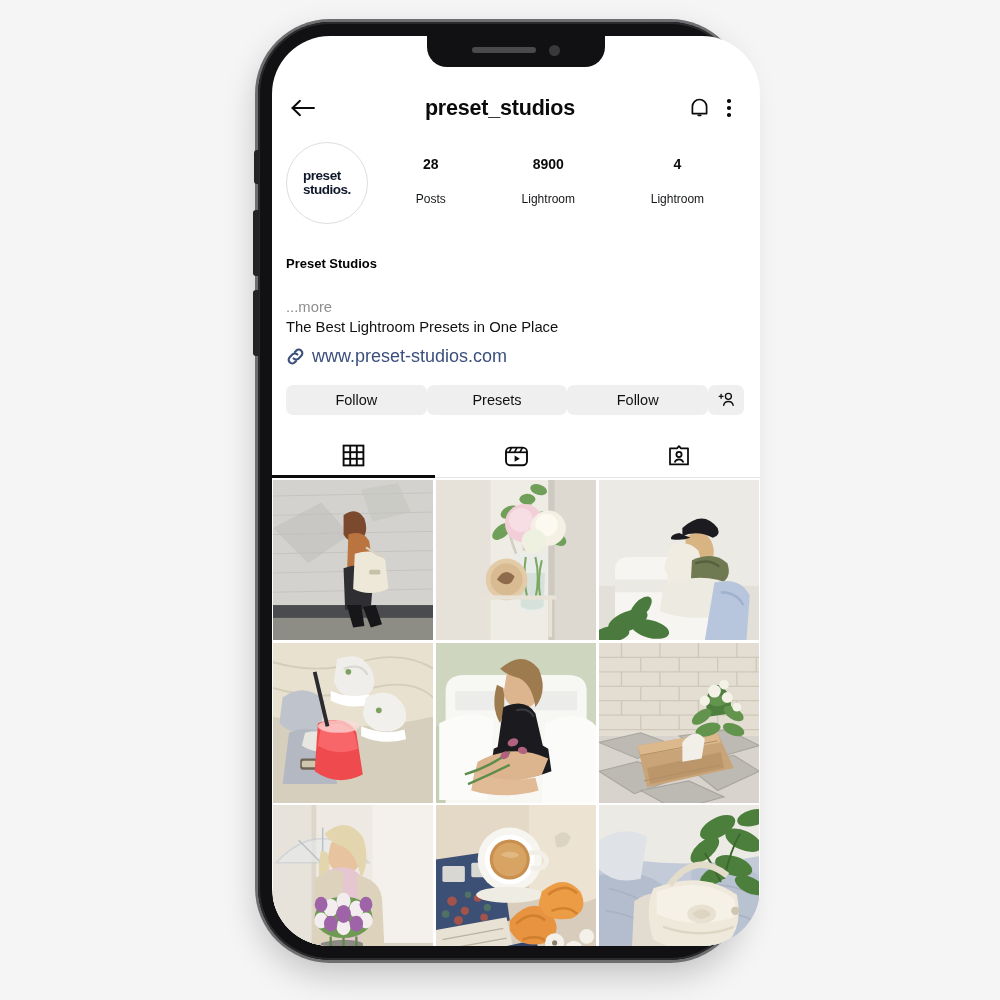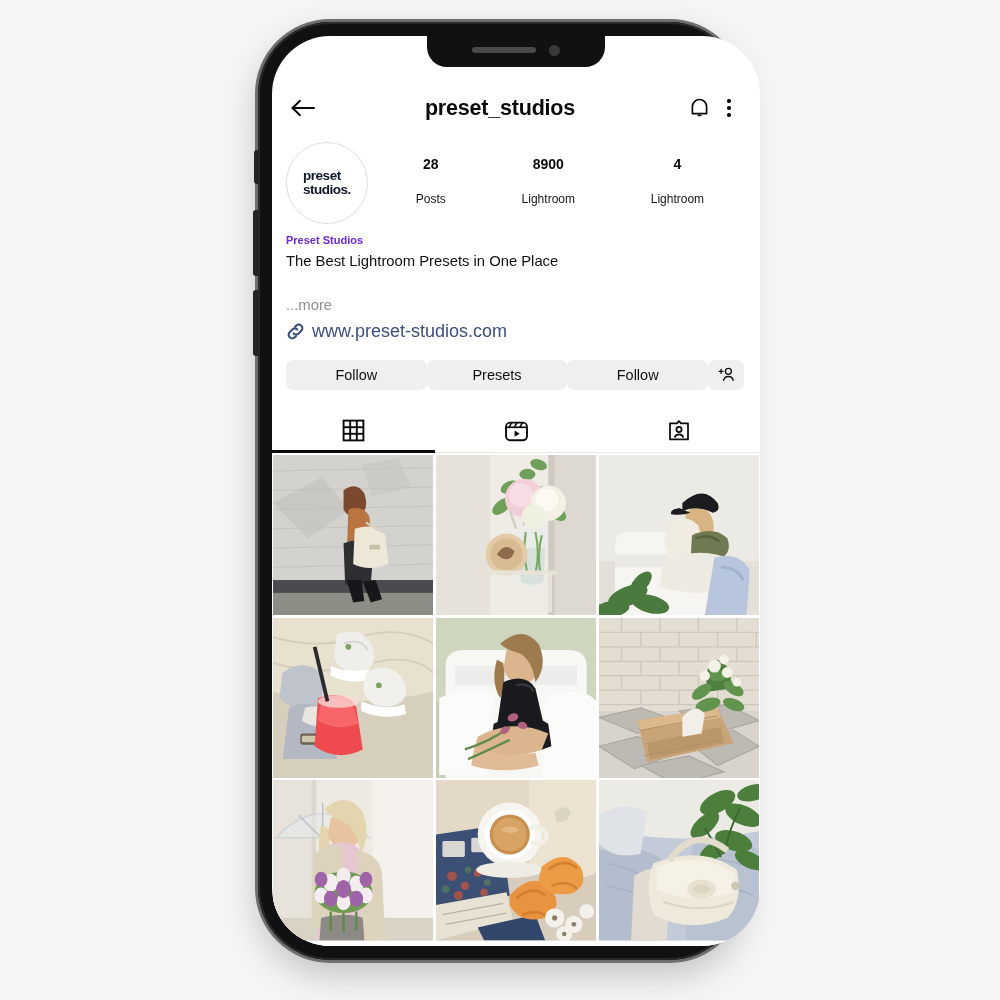--- a/index.html
+++ b/index.html
@@ -99,21 +99,21 @@
     flex:1; display:flex; align-items:flex-start;
     justify-content:space-around;
     padding-left:10px; padding-bottom:4px;
   }
   .stat-block{text-align:center;cursor:pointer;}
   .stat-value{font-size:14px;font-weight:bold;color:#0b0b0b;line-height:1.25;}
   .stat-label{font-size:12px;color:#14171a;margin-top:19px;}
 
   
   #profile-bio{padding:8px 16px 0 14px;flex:0 0 auto;}
-  #bio-display-name{font-size:11px;font-weight:bold;color:#6d28d9;line-height:1.5;}
+  #bio-display-name{font-size:13px;font-weight:bold;color:#000000;line-height:1.5;margin-top:22px;}
   #bio-description{font-size:14.8px;color:#111;line-height:1.5;margin-top:1px;}
   #bio-more-link{font-size:14.8px;color:#8e8e8e;margin-top:25px;cursor:pointer;}
   #bio-website-row{display:flex;align-items:center;gap:7px;margin-top:8px;cursor:pointer;}
   #link-icon{flex:0 0 auto;display:flex;}
   #bio-website-url{font-size:18px;color:#3b4f7d;font-weight:500;}
 
   
   #action-buttons{
     display:flex; gap:0;
     padding:18px 16px 4px 14px;
@@ -240,22 +240,22 @@
         </div>
         <div class="stat-block">
           <div class="stat-value">4</div>
           <div class="stat-label">Lightroom</div>
         </div>
       </div>
     </div>
 
     <div id="profile-bio">
       <div id="bio-display-name">Preset Studios</div>
+      <div id="bio-more-link">...more</div>
       <div id="bio-description">The Best Lightroom Presets in One Place</div>
-      <div id="bio-more-link">...more</div>
       <div id="bio-website-row">
         <span id="link-icon">
           <svg width="19" height="19" viewBox="0 0 19 19" fill="none" stroke="#3b4f7d" stroke-width="2.1" stroke-linecap="round">
             <path d="M7.6 11.4 a3.6 3.6 0 0 0 5.1 0 l2.6-2.6 a3.6 3.6 0 1 0 -5.1-5.1 l-1.3 1.3"></path>
             <path d="M11.4 7.6 a3.6 3.6 0 0 0 -5.1 0 l-2.6 2.6 a3.6 3.6 0 1 0 5.1 5.1 l1.3-1.3"></path>
           </svg>
         </span>
         <span id="bio-website-url">www.preset-studios.com</span>
       </div>
     </div>

